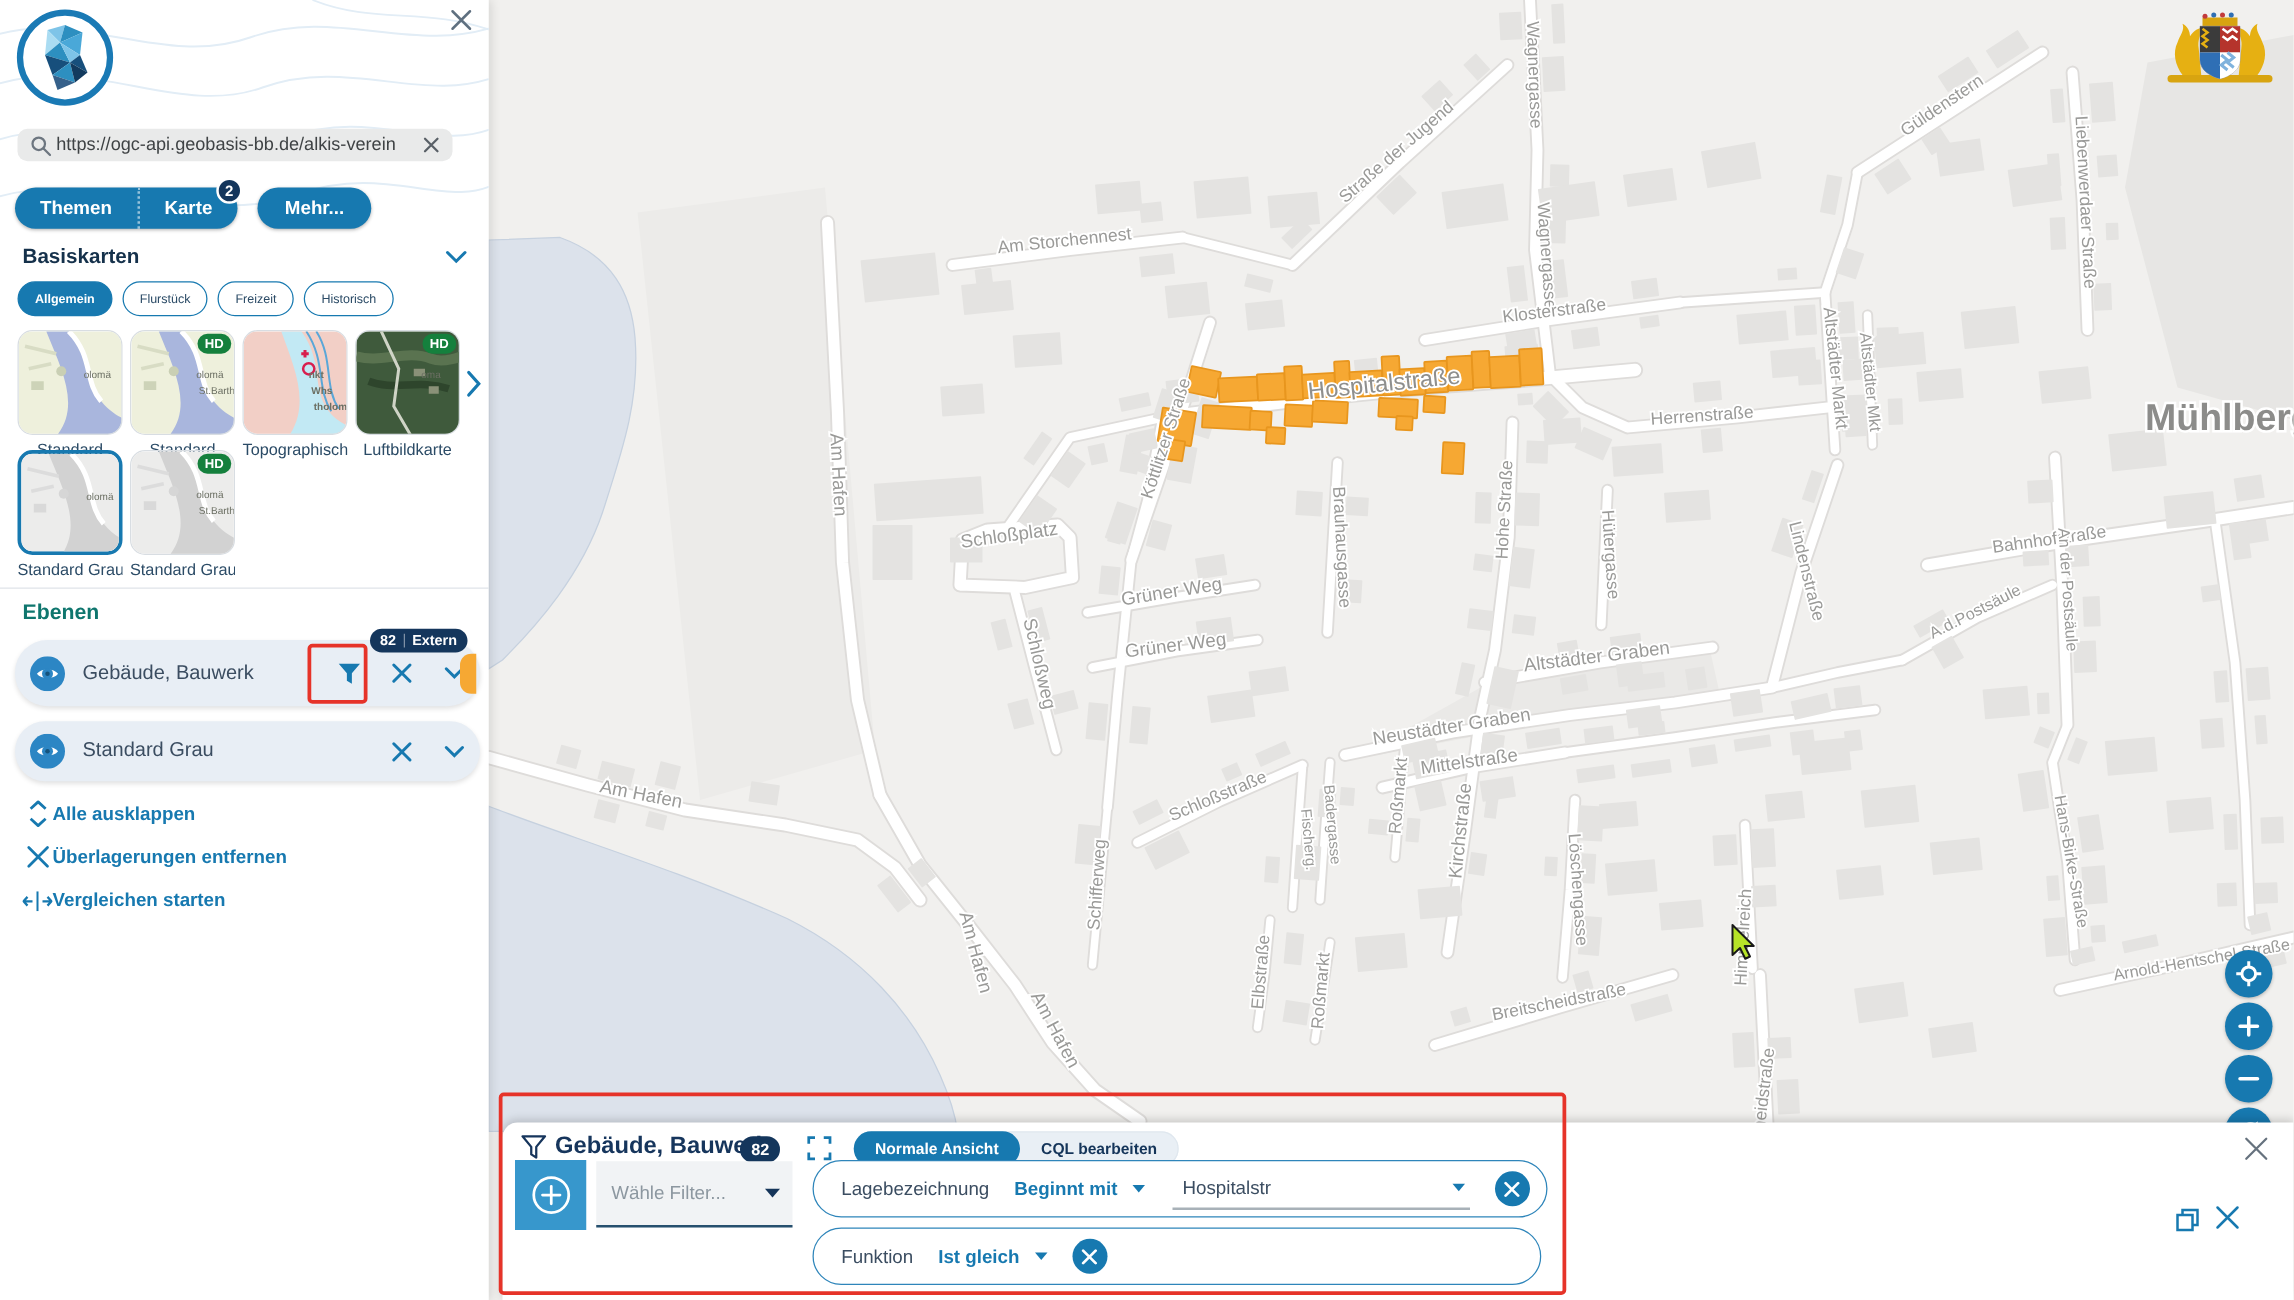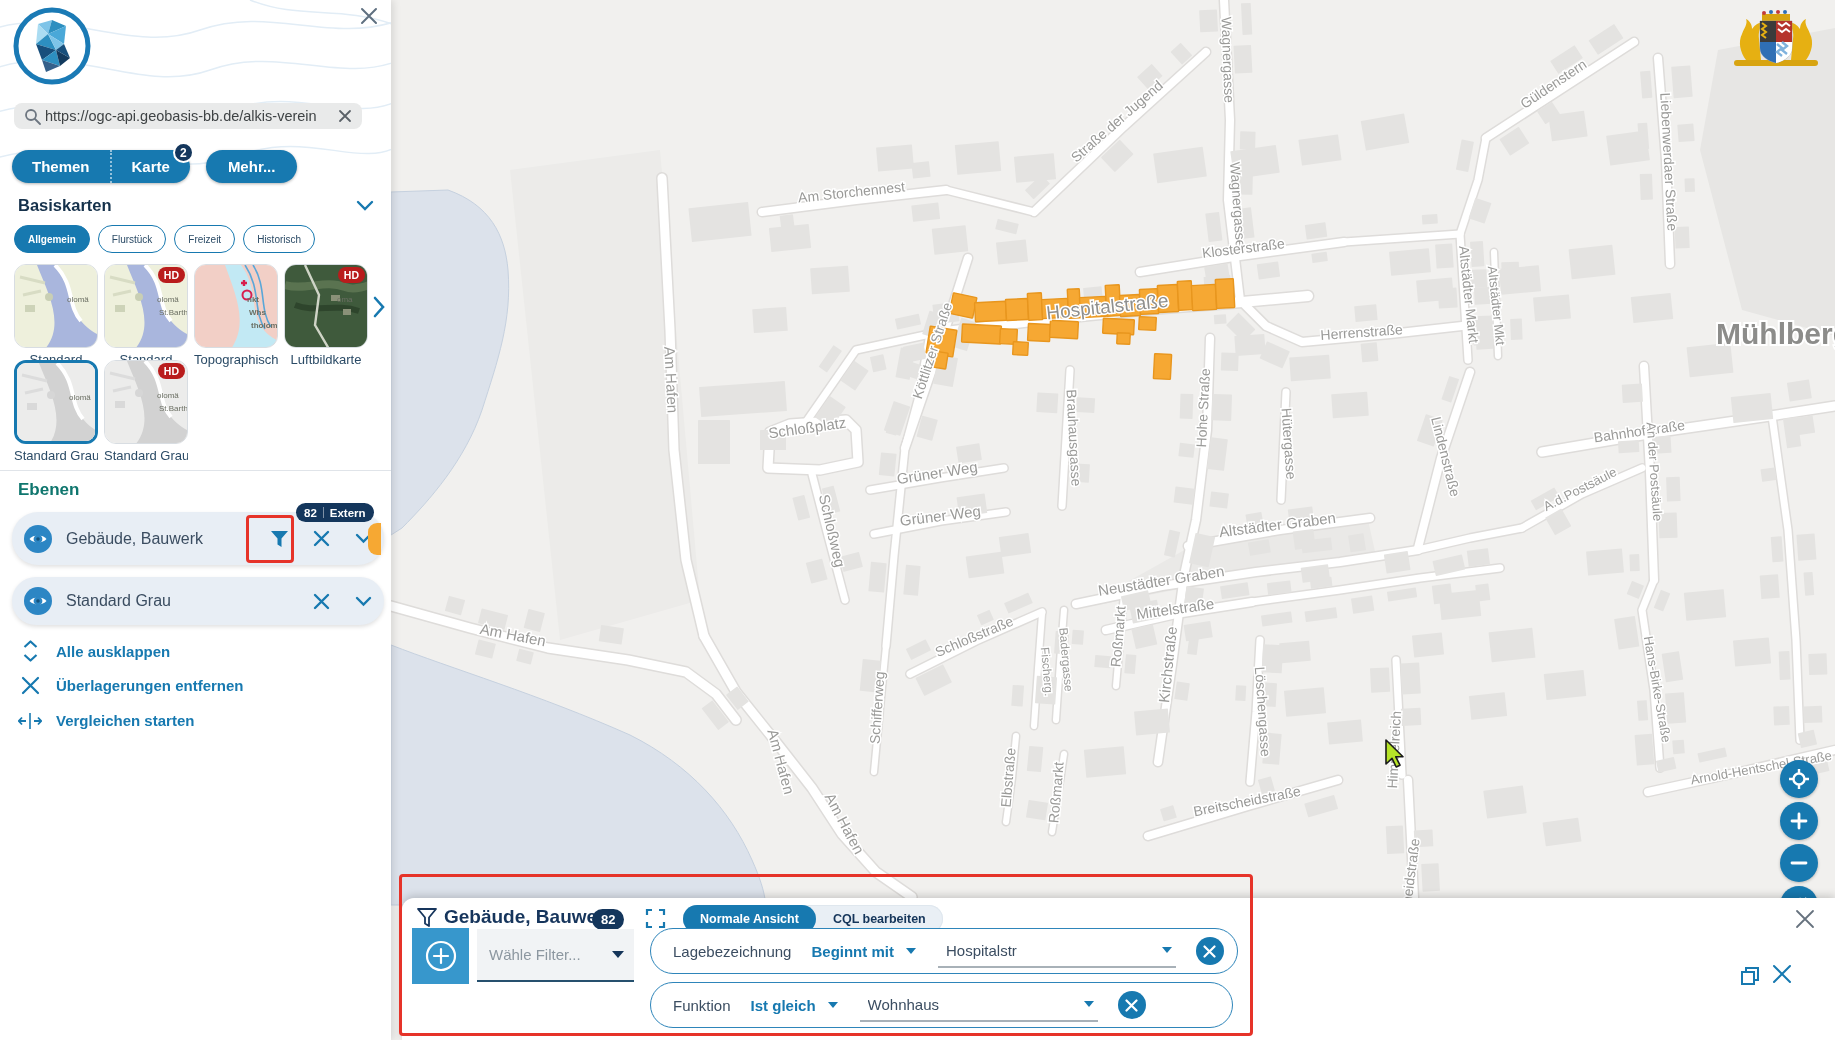--- a/index.html
+++ b/index.html
@@ -39,35 +39,35 @@
   #bk-title{font-size:16.5px;font-weight:bold;color:#15314b;}
   #chips{left:14px;top:225px;display:flex;gap:8px;}
   .chip{height:28px;border-radius:15px;padding:0 13px;display:flex;align-items:center;font-size:10px;cursor:pointer;border:1.5px solid #1779b0;color:#2b4b66;background:#fff;white-space:nowrap;}
   .chip.active{background:#1779b0;color:#fff;font-weight:bold;}
   .thumbrow{left:14px;display:flex;gap:6px;}
   #thumbrow1{top:264px;} #thumbrow2{top:360px;}
   .thumb{width:84px;cursor:pointer;position:relative;}
   .timg{width:84px;height:84px;border-radius:12px;overflow:hidden;position:relative;border:1px solid #d8dde2;}
   .thumb.selected .timg{border:3px solid #1779b0;}
   .tlabel{margin-top:4px;text-align:center;font-size:13px;color:#2b4b66;white-space:nowrap;overflow:hidden;}
-  .hdbadge{position:absolute;top:3px;right:3px;background:#b91c1c;color:#fff;font-size:10.5px;font-weight:bold;border-radius:9px;padding:2px 6px;z-index:3;}
+  .hdbadge{position:absolute;top:3px;right:3px;background:#15803d;color:#fff;font-size:10.5px;font-weight:bold;border-radius:9px;padding:2px 6px;z-index:3;}
   .ttext{position:absolute;font-size:8px;color:#6b6f63;z-index:2;margin-left:48px;}
   #thumb-next{left:372px;top:295px;cursor:pointer;}
   #divider{left:0;top:470px;width:391px;height:1px;background:#e0e4e9;}
   #ebenen-title{left:18px;top:480px;font-size:17px;font-weight:bold;color:#0f766e;}
   .layerrow{left:12px;width:372px;border-radius:26px;background:#e8eef5;display:flex;align-items:center;box-shadow:0 2px 4px rgba(0,0,0,.12);}
   #layer-0{top:512px;height:53px;}
   #layer-1{top:577px;height:48px;}
   .layer-label{font-size:16px;color:#3b4d61;margin-left:14px;flex:1;white-space:nowrap;overflow:hidden;}
   .eyewrap{margin-left:12px;display:flex;}
   .rowicon{width:42px;display:flex;justify-content:center;cursor:pointer;}
   .orange-handle{position:absolute;right:3px;top:50%;transform:translateY(-50%);width:13px;height:32px;background:#F6A833;border-radius:9px 0 0 9px;}
   #extern-badge{position:absolute;left:296px;top:503px;height:19px;background:#14365c;border-radius:10px;display:flex;align-items:center;color:#fff;font-size:11.5px;font-weight:bold;z-index:6;padding:0 8px;gap:6px;}
   #extern-badge .sep{width:1px;height:11px;background:rgba(255,255,255,.45);}
-  .actionrow{left:18px;display:flex;align-items:center;gap:14px;cursor:pointer;}
+  .actionrow{left:18px;display:flex;align-items:center;cursor:pointer;}
   .actionrow span.albl{font-size:15px;font-weight:bold;color:#1779b0;}
   .aicon{width:24px;display:flex;justify-content:center;}
 
   
   .redbox{position:absolute;border:3px solid #e63329;border-radius:4px;z-index:50;pointer-events:none;}
   #redbox-filter{left:246px;top:515px;width:48px;height:48px;z-index:55;}
   #redbox-panel{left:399px;top:874px;width:854px;height:162px;}
 
   
   #panel{position:absolute;left:402px;top:898px;width:1433px;height:142px;background:#fff;z-index:20;border-radius:12px 0 0 0;box-shadow:0 -2px 8px rgba(0,0,0,.18);}
@@ -843,24 +843,20 @@
           <span class="f-x">
             <svg width="13" height="13" viewBox="0 0 13 13">
               <path d="M1.5 1.5 L11.5 11.5 M11.5 1.5 L1.5 11.5" stroke="#fff" stroke-width="2.2" stroke-linecap="round"></path>
             </svg>
           </span>
         </div>
         <div class="pa fpill" style="top:84px;width:583px">
           <span class="f-field">Funktion</span>
           <span class="f-op">Ist gleich</span>
           <span class="caret blue"></span>
-          <div class="f-valwrap">
-            <span class="f-val">Wohnhaus</span>
-            <span class="caret blue"></span>
-          </div>
           <span class="f-x">
             <svg width="13" height="13" viewBox="0 0 13 13">
               <path d="M1.5 1.5 L11.5 11.5 M11.5 1.5 L1.5 11.5" stroke="#fff" stroke-width="2.2" stroke-linecap="round"></path>
             </svg>
           </span>
         </div>
       </div>
 
     <svg class="pa" id="p-close" width="22" height="22" viewBox="0 0 22 22">
         <path d="M3 3 L19 19 M19 3 L3 19" stroke="#66727e" stroke-width="1.8" stroke-linecap="round"></path>

